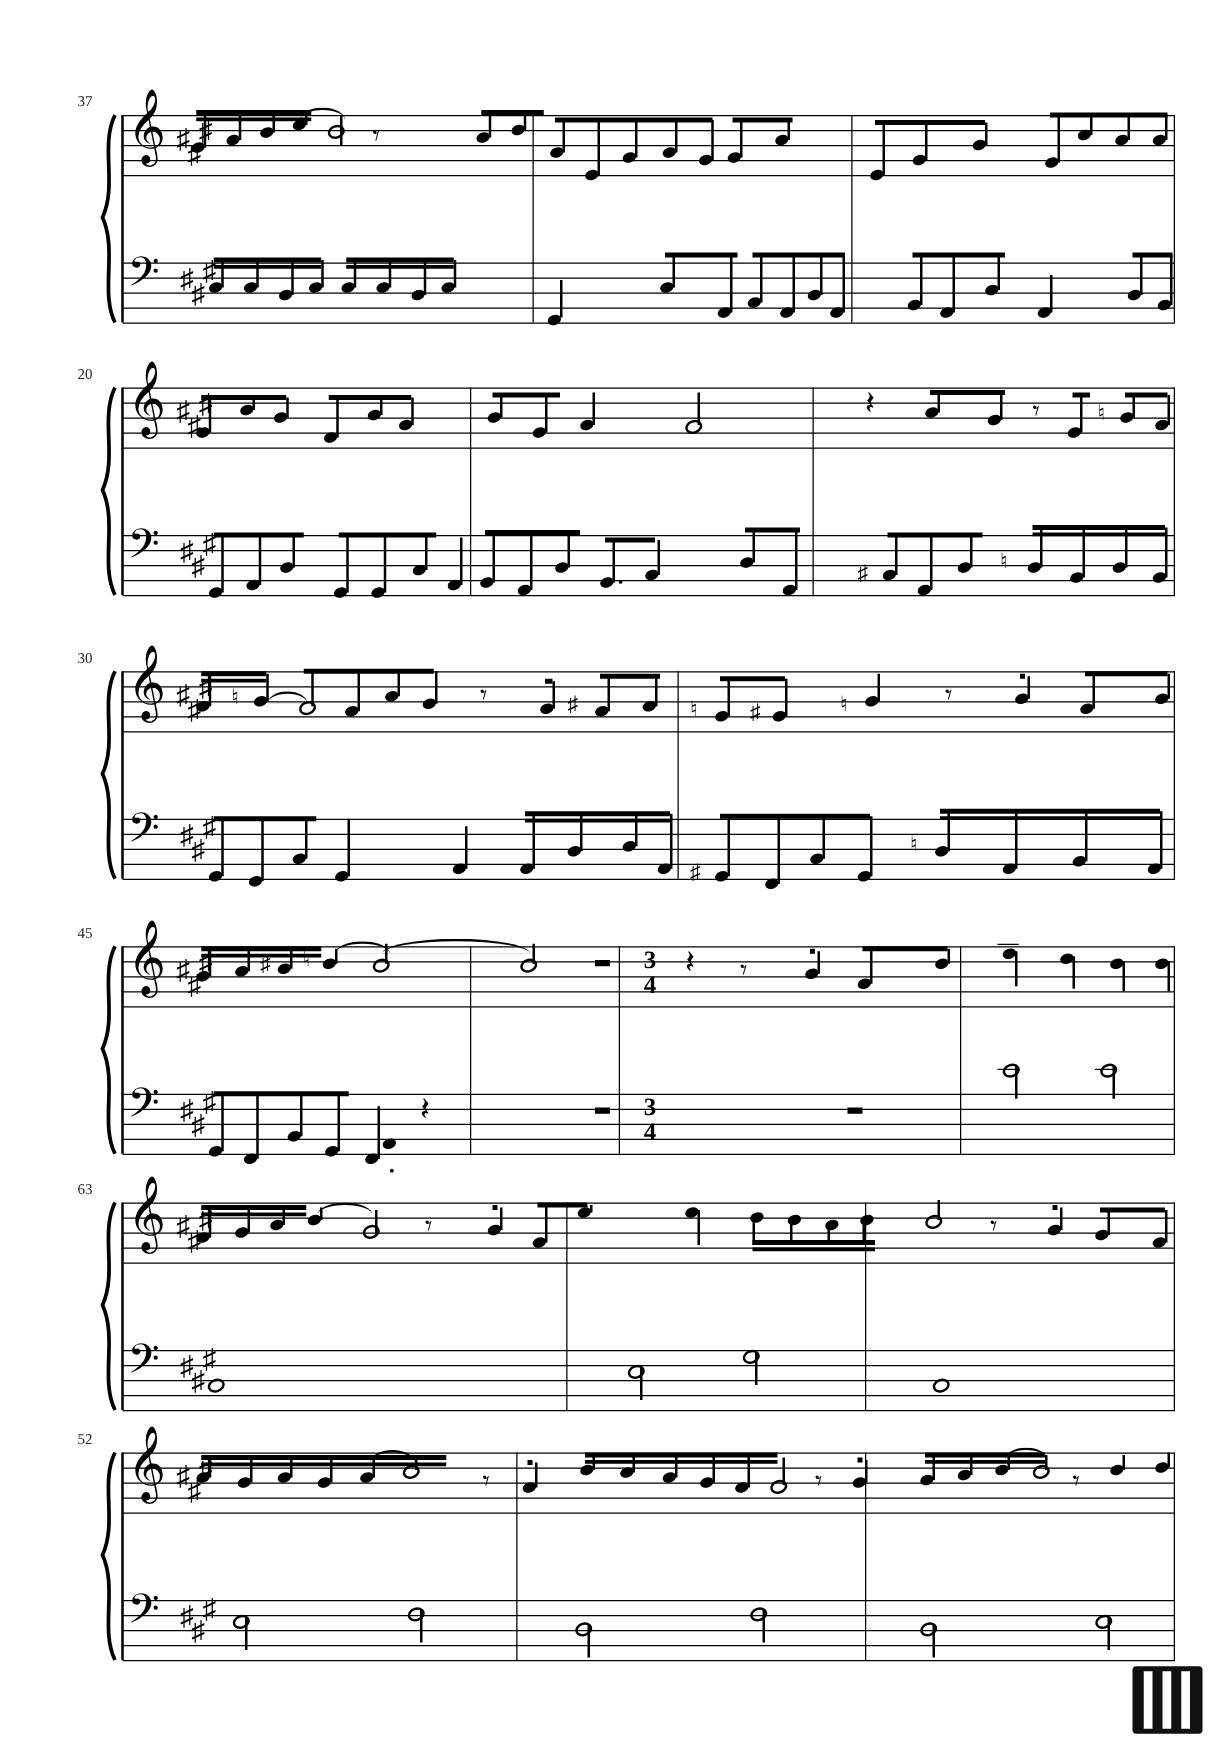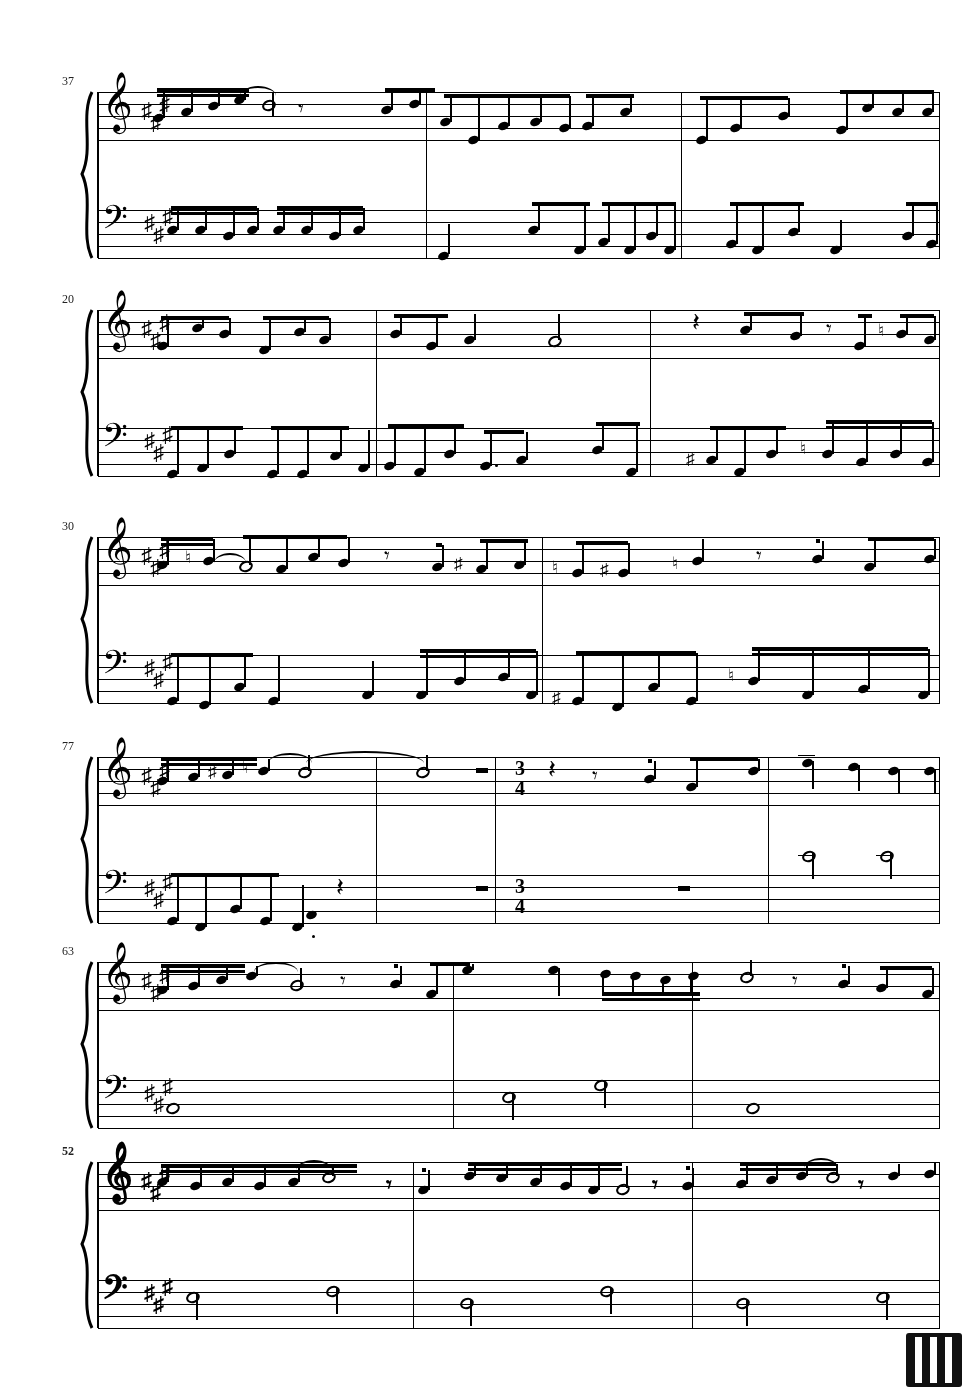--- a/index.html
+++ b/index.html
@@ -643,21 +643,21 @@
         <div class="stem" style="left:772px; top:124px; height:46px;"></div>
       <div class="note" style="left:818px; top:160px;"></div>
         <div class="stem" style="left:828px; top:124px; height:40px;"></div>
       <div class="note" style="left:878px; top:166px;"></div>
         <div class="stem" style="left:888px; top:124px; height:46px;"></div>
     </div>
   </div>
 
   <div class="system" style="top:745px; height:180px;">
     <div class="sys-inner">
-      <div class="measnum" style="left:22px; top:-6px;">77</div>
+      <div class="measnum" style="left:22px; top:-6px;">45</div>
 
       <div class="brace" style="top:10px;">
         <svg width="22" height="170" viewBox="0 0 22 170">
           <path d="M18 2 C6 26, 20 58, 8 84 C20 110, 6 144, 18 168" fill="none" stroke="#000" stroke-width="3"></path>
         </svg>
       </div>
       <div class="sysbar" style="top:12px; height:166px;"></div>
 
       <div class="staff" style="top:12px;">
         <div class="ln"></div>
@@ -851,21 +851,21 @@
 
       <div class="note open" style="left:462px; top:142px;"></div>
         <div class="stem" style="left:472px; top:144px; height:26px;"></div>
       <div class="note open" style="left:554px; top:130px;"></div>
         <div class="stem" style="left:564px; top:132px; height:26px;"></div>
 
       <div class="note open" style="left:706px; top:153px;"></div>
     </div>
   </div>
 
-  <div class="system" style="top:1150px; height:180px;font-weight:bold;">
+  <div class="system" style="top:1150px; height:180px;">
     <div class="sys-inner">
       <div class="measnum" style="left:22px; top:-6px;">52</div>
 
       <div class="brace" style="top:10px;">
         <svg width="22" height="170" viewBox="0 0 22 170">
           <path d="M18 2 C6 26, 20 58, 8 84 C20 110, 6 144, 18 168" fill="none" stroke="#000" stroke-width="3"></path>
         </svg>
       </div>
       <div class="sysbar" style="top:12px; height:166px;"></div>
 

